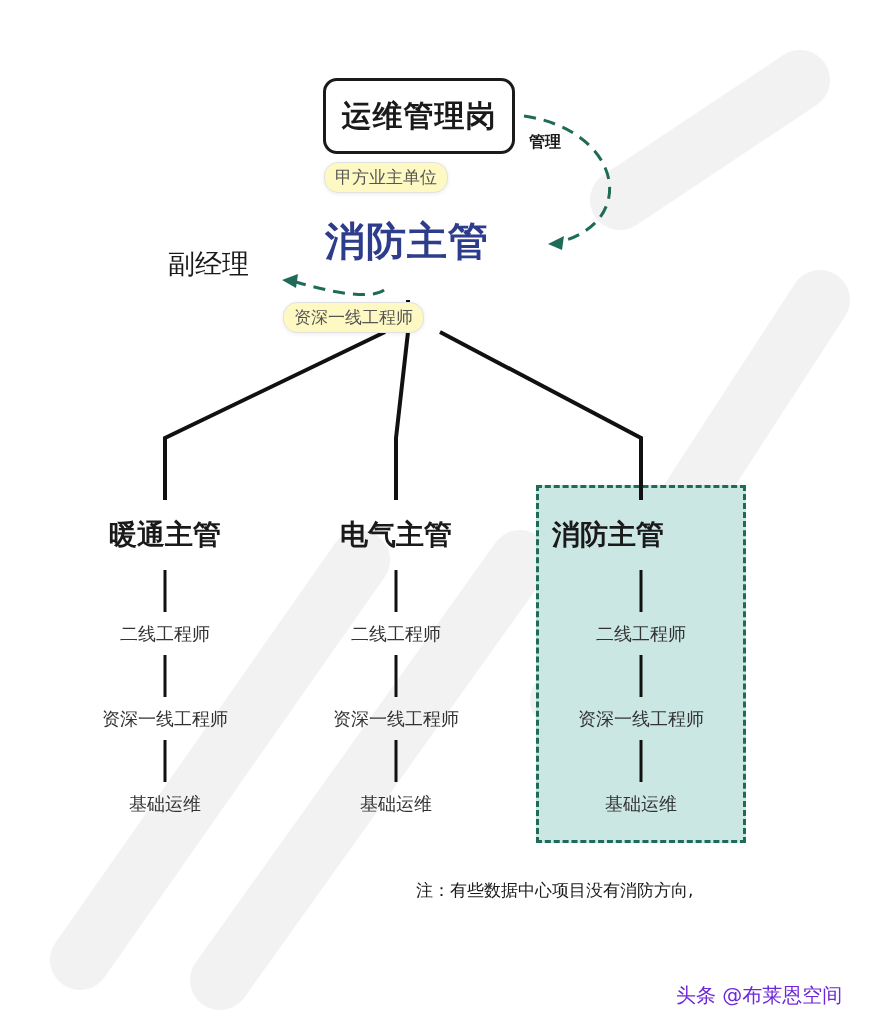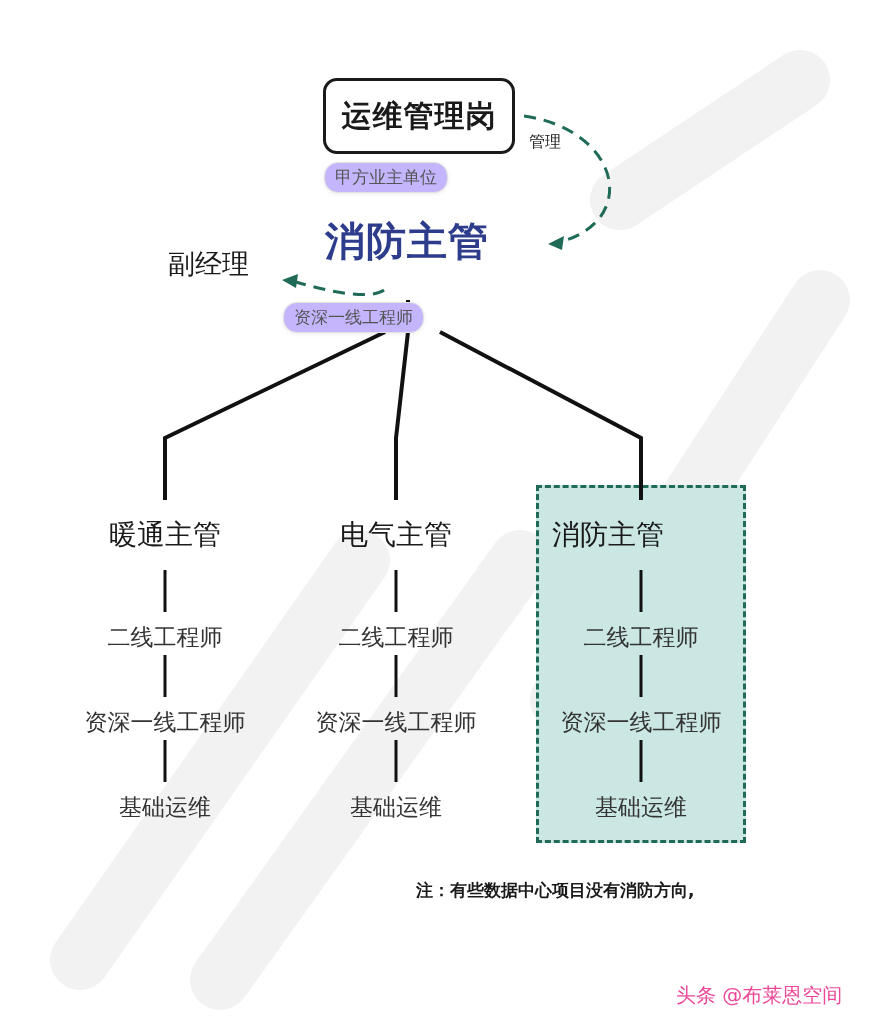--- a/index.html
+++ b/index.html
@@ -16,48 +16,48 @@
     svg.lines { position: absolute; left: 0; top: 0; }
     .abs { position: absolute; white-space: nowrap; }
     .top-box {
       left: 323px; top: 78px; width: 192px; height: 76px;
       border: 3px solid #1a1a1a; border-radius: 14px; background: #fff;
       display: flex; align-items: center; justify-content: center;
       box-sizing: border-box;
       font-size: 30px; font-weight: bold; letter-spacing: 1px; font-family: Liberation Mono, monospace;
     }
     .pill {
-      background: #c4b5fd; border: 1px solid #e2e2e2; border-radius: 14px;
+      background: #fef9c3; border: 1px solid #e2e2e2; border-radius: 14px;
       box-shadow: 0 1px 4px rgba(0,0,0,0.08);
       font-size: 17px; color: #555; padding: 3px 10px;
     }
     .pill-party-a { left: 324px; top: 162px; }
     .pill-party-b { left: 283px; top: 302px; }
-    .manage-label { left: 529px; top: 132px; font-size: 16px; font-weight: normal; }
+    .manage-label { left: 529px; top: 132px; font-size: 16px; font-weight: bold; }
     .pm-title {
       left: 325px; top: 214px; font-size: 40px; font-weight: bold;
       color: #2e3c8c; letter-spacing: 1px;
     }
     .deputy { left: 168px; top: 246px; font-size: 27px; font-weight: normal; }
     .fire-box {
       left: 536px; top: 485px; width: 210px; height: 358px;
       background: #cbe7e3; border: 3px dashed #1f6b58; box-sizing: border-box;
     }
     .head {
-      font-size: 28px; font-weight: normal; text-align: center;
+      font-size: 28px; font-weight: bold; text-align: center;
       width: 200px; margin-left: -100px;
     }
     .role {
-      font-size: 23px; color: #333; text-align: center;
+      font-size: 18px; color: #333; text-align: center;
       width: 200px; margin-left: -100px;
     }
     .note {
-      left: 416px; top: 876px; font-size: 17px; font-weight: bold; line-height: 29px;
+      left: 416px; top: 876px; font-size: 17px; font-weight: normal; line-height: 29px;
     }
-    .footer { left: 676px; top: 982px; font-size: 20px; color: #ec4899; }
+    .footer { left: 676px; top: 982px; font-size: 20px; color: #6d28d9; }
   </style>
 </head>
 <body>
 
 <svg class="watermark" width="878" height="1024">
   <g stroke="#f2f2f2" stroke-width="60" fill="none" stroke-linecap="round">
     <path d="M80 960 L360 560"></path>
     <path d="M220 980 L520 560"></path>
     <path d="M560 700 L820 300"></path>
     <path d="M620 200 L800 80"></path>

